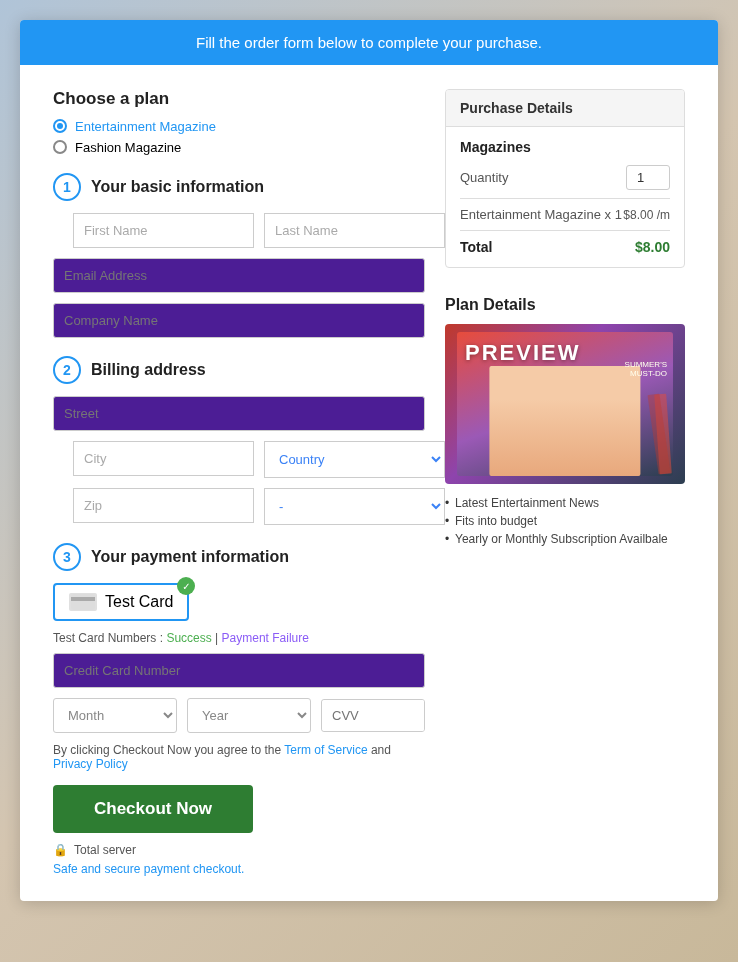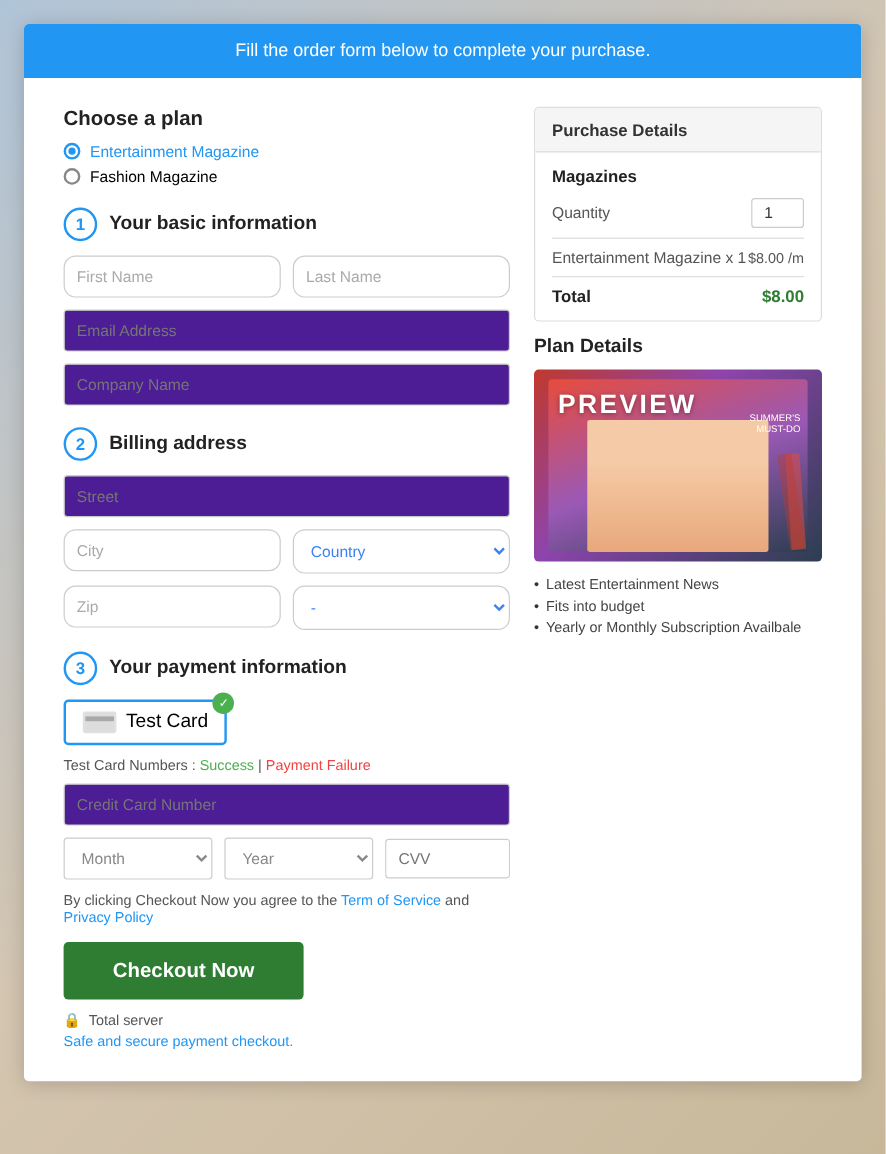--- a/index.html
+++ b/index.html
@@ -104,25 +104,26 @@
       gap: 10px;
       margin-bottom: 10px;
     }
     .form-field {
       flex: 1;
     }
     .form-field input, .form-field select {
       width: 100%;
       padding: 9px 10px;
       border: 1px solid #ccc;
-      border-radius: 10px;
+      border-radius: 0;
       font-size: 13px;
       color: #888;
       background: #fff;
       outline: none;
+      margin-left: 20px;
     }
     .form-field input::placeholder { color: #aaa; }
     .form-field select { color: #3b82f6; }
     .full-row input {
       width: 100%;
       padding: 9px 10px;
       border: 1px solid #ccc;
       border-radius: 3px;
       font-size: 13px;
       color: #888;
@@ -159,21 +160,21 @@
       display: flex; align-items: center; justify-content: center;
       font-size: 10px;
       color: #555;
     }
     .test-card-note {
       font-size: 12px;
       color: #555;
       margin-bottom: 8px;
     }
     .test-card-note .success-link { color: #4CAF50; cursor: pointer; text-decoration: none; }
-    .test-card-note .failure-link { color: #ef4444; cursor: pointer; text-decoration: none; }
+    .test-card-note .failure-link { color: #8b5cf6; cursor: pointer; text-decoration: none; }
     .cvv-row {
       display: flex;
       gap: 10px;
       margin-bottom: 10px;
       align-items: center;
     }
     .cvv-row select, .cvv-row input {
       padding: 8px 10px;
       border: 1px solid #ccc;
       border-radius: 3px;
@@ -230,21 +231,21 @@
     }
     .safe-text {
       color: #2196F3;
       font-size: 12px;
     }
     
     .purchase-box {
       border: 1px solid #ddd;
       border-radius: 4px;
       overflow: hidden;
-      margin-bottom: 12px;
+      margin-bottom: 28px;
     }
     .purchase-box-header {
       background: #f5f5f5;
       padding: 10px 14px;
       font-size: 14px;
       font-weight: bold;
       color: #333;
       border-bottom: 1px solid #ddd;
     }
     .purchase-box-body {

